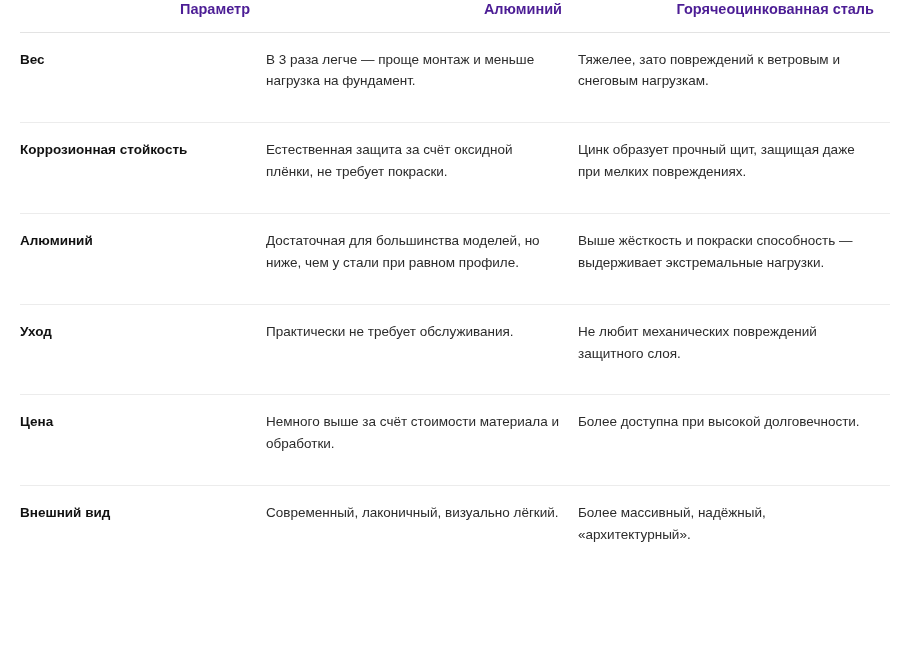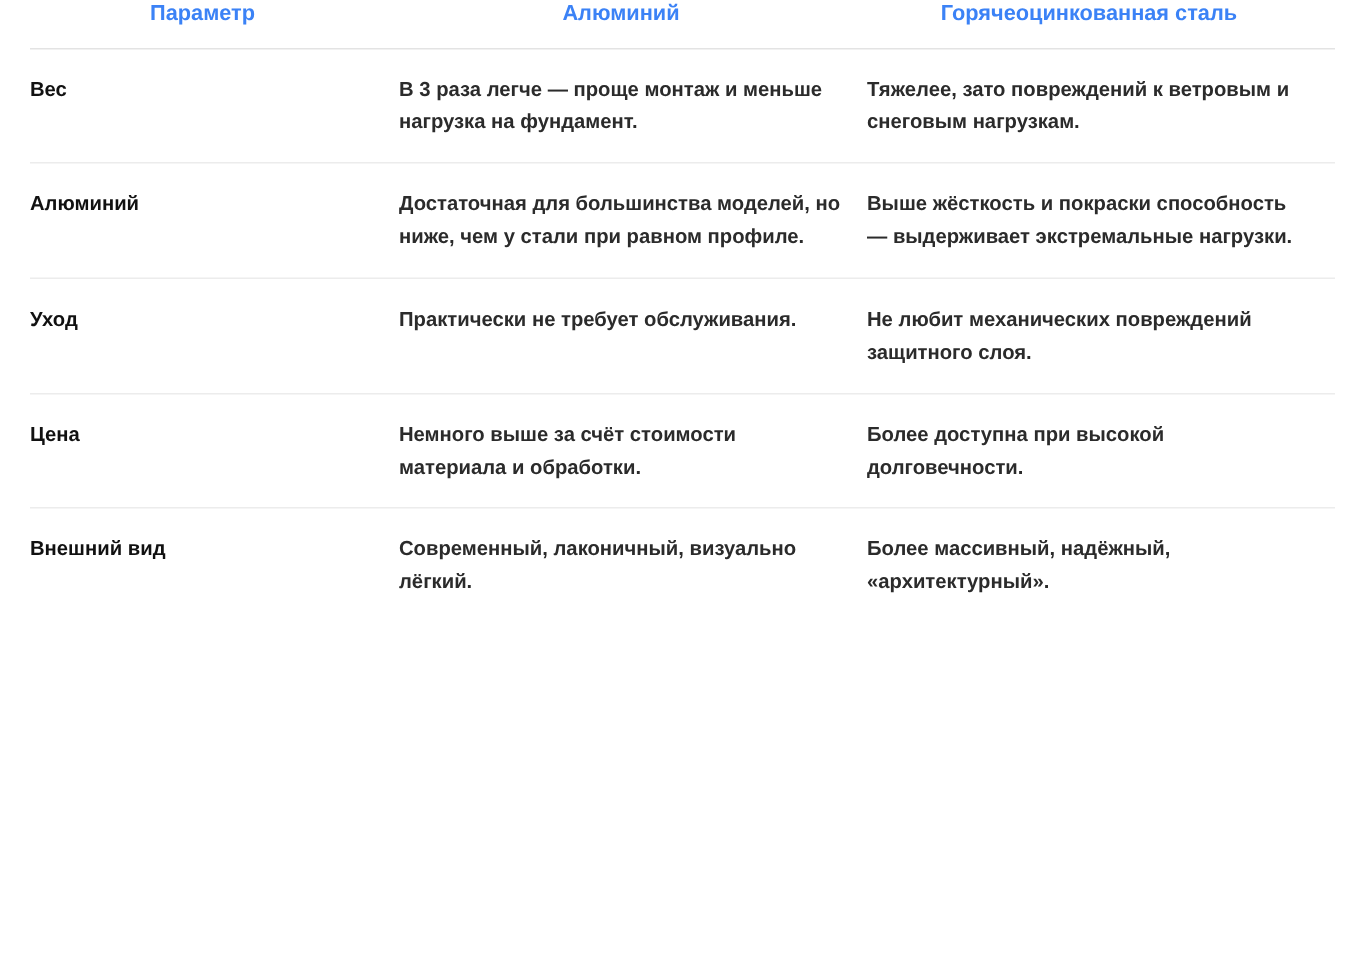--- a/index.html
+++ b/index.html
@@ -22,48 +22,48 @@
   table.compare {
     width: 870px;
     border-collapse: collapse;
     table-layout: fixed;
   }
   table.compare col.c0 { width: 246px; }
   table.compare col.c1 { width: 312px; }
   table.compare col.c2 { width: 312px; }
 
   table.compare thead th {
-    text-align: center;
+    text-align: right;
     font-size: 14.5px;
     font-weight: bold;
-    color: #3b82f6;
+    color: #4c1d95;
     padding: 0 16px 12px 0;
     border-bottom: 1px solid #e3e3e3;
     vertical-align: top;
     line-height: 1.35;
   }
   table.compare tbody td {
     text-align: left;
     font-size: 13.5px;
     color: #2b2b2b;
-    padding: 16px 16px 16px 0;
+    padding: 16px 16px 30px 0;
     border-bottom: 1px solid #ececec;
     vertical-align: top;
     line-height: 1.62;
   }
   table.compare tbody tr:last-child td {
     border-bottom: none;
   }
   table.compare tbody td.param {
     font-weight: bold;
     color: #111111;
     font-size: 13.5px;
   }
   table.compare tbody td.cell {
-    font-weight: bold;
+    font-weight: normal;
   }
 </style>
 </head>
 <body>
 
 <div class="table-wrap">
   <table class="compare">
     <colgroup>
       <col class="c0">
       <col class="c1">
@@ -76,20 +76,25 @@
         <th>Горячеоцинкованная сталь</th>
       </tr>
     </thead>
     <tbody>
       <tr>
         <td class="param">Вес</td>
         <td class="cell">В 3 раза легче — проще монтаж и меньше нагрузка на фундамент.</td>
         <td class="cell">Тяжелее, зато повреждений к ветровым и снеговым нагрузкам.</td>
       </tr>
       <tr>
+        <td class="param">Коррозионная стойкость</td>
+        <td class="cell">Естественная защита за счёт оксидной плёнки, не требует покраски.</td>
+        <td class="cell">Цинк образует прочный щит, защищая даже при мелких повреждениях.</td>
+      </tr>
+      <tr>
         <td class="param">Алюминий</td>
         <td class="cell">Достаточная для большинства моделей, но ниже, чем у стали при равном профиле.</td>
         <td class="cell">Выше жёсткость и покраски способность — выдерживает экстремальные нагрузки.</td>
       </tr>
       <tr>
         <td class="param">Уход</td>
         <td class="cell">Практически не требует обслуживания.</td>
         <td class="cell">Не любит механических повреждений защитного слоя.</td>
       </tr>
       <tr>

